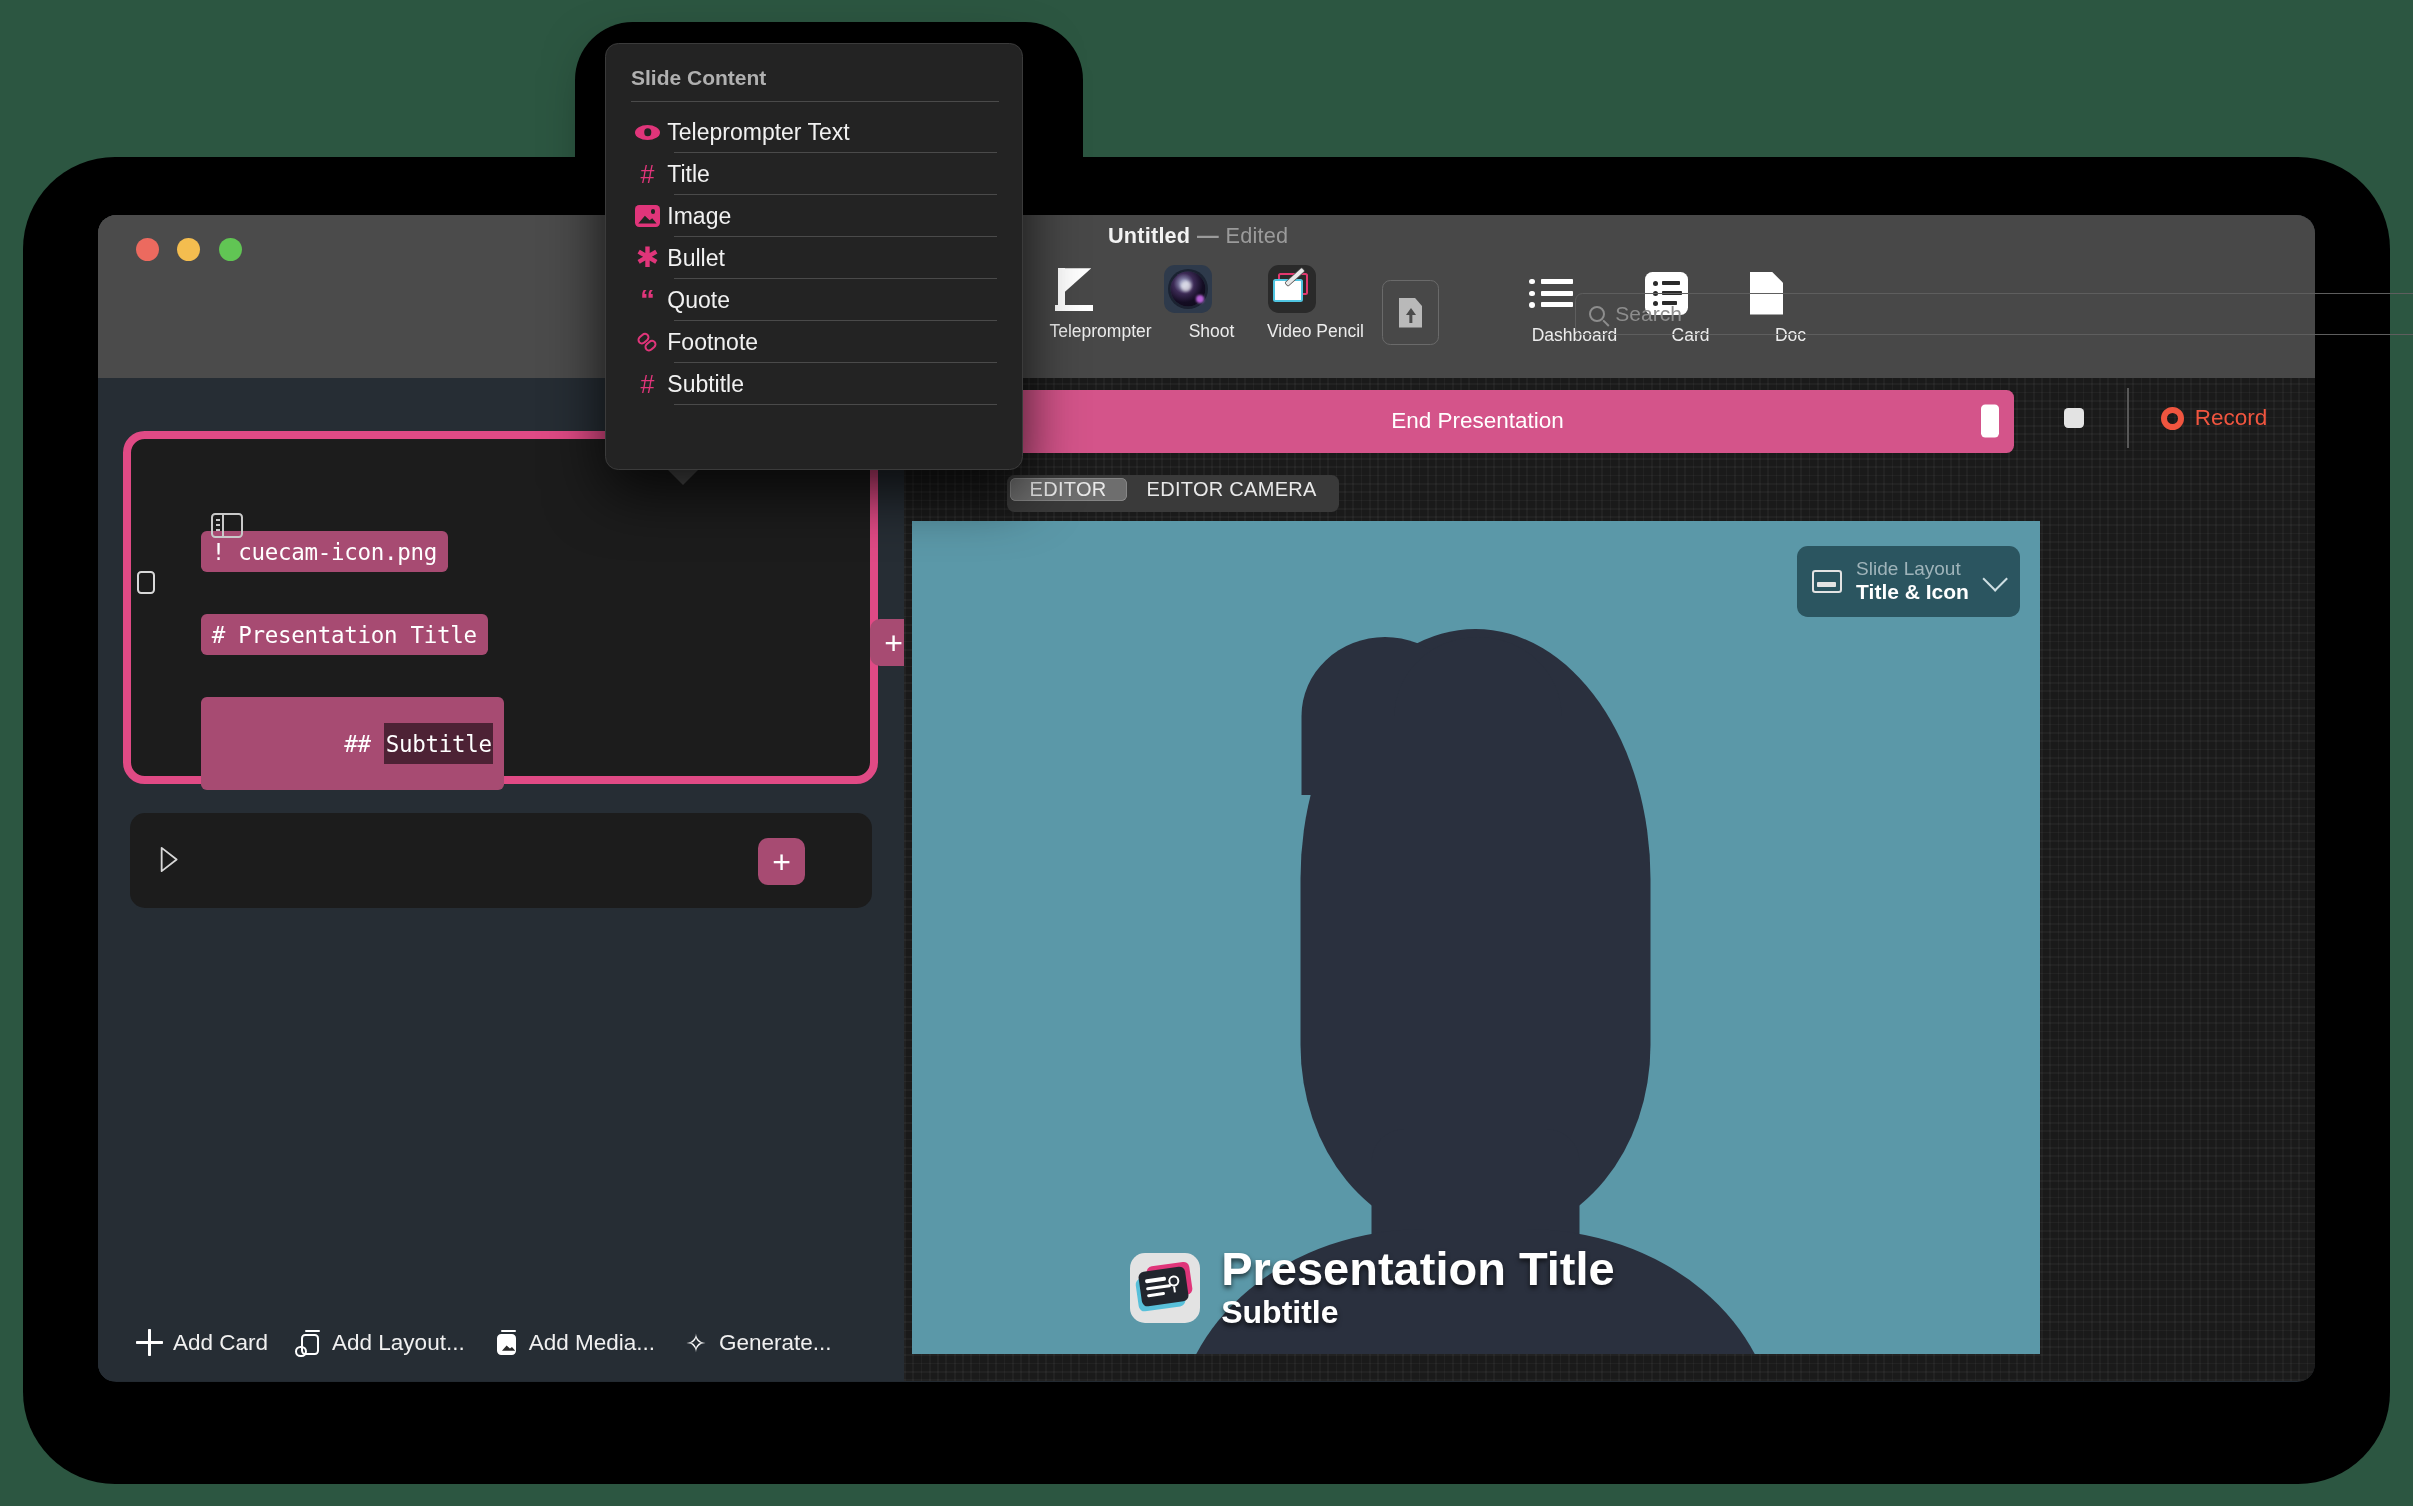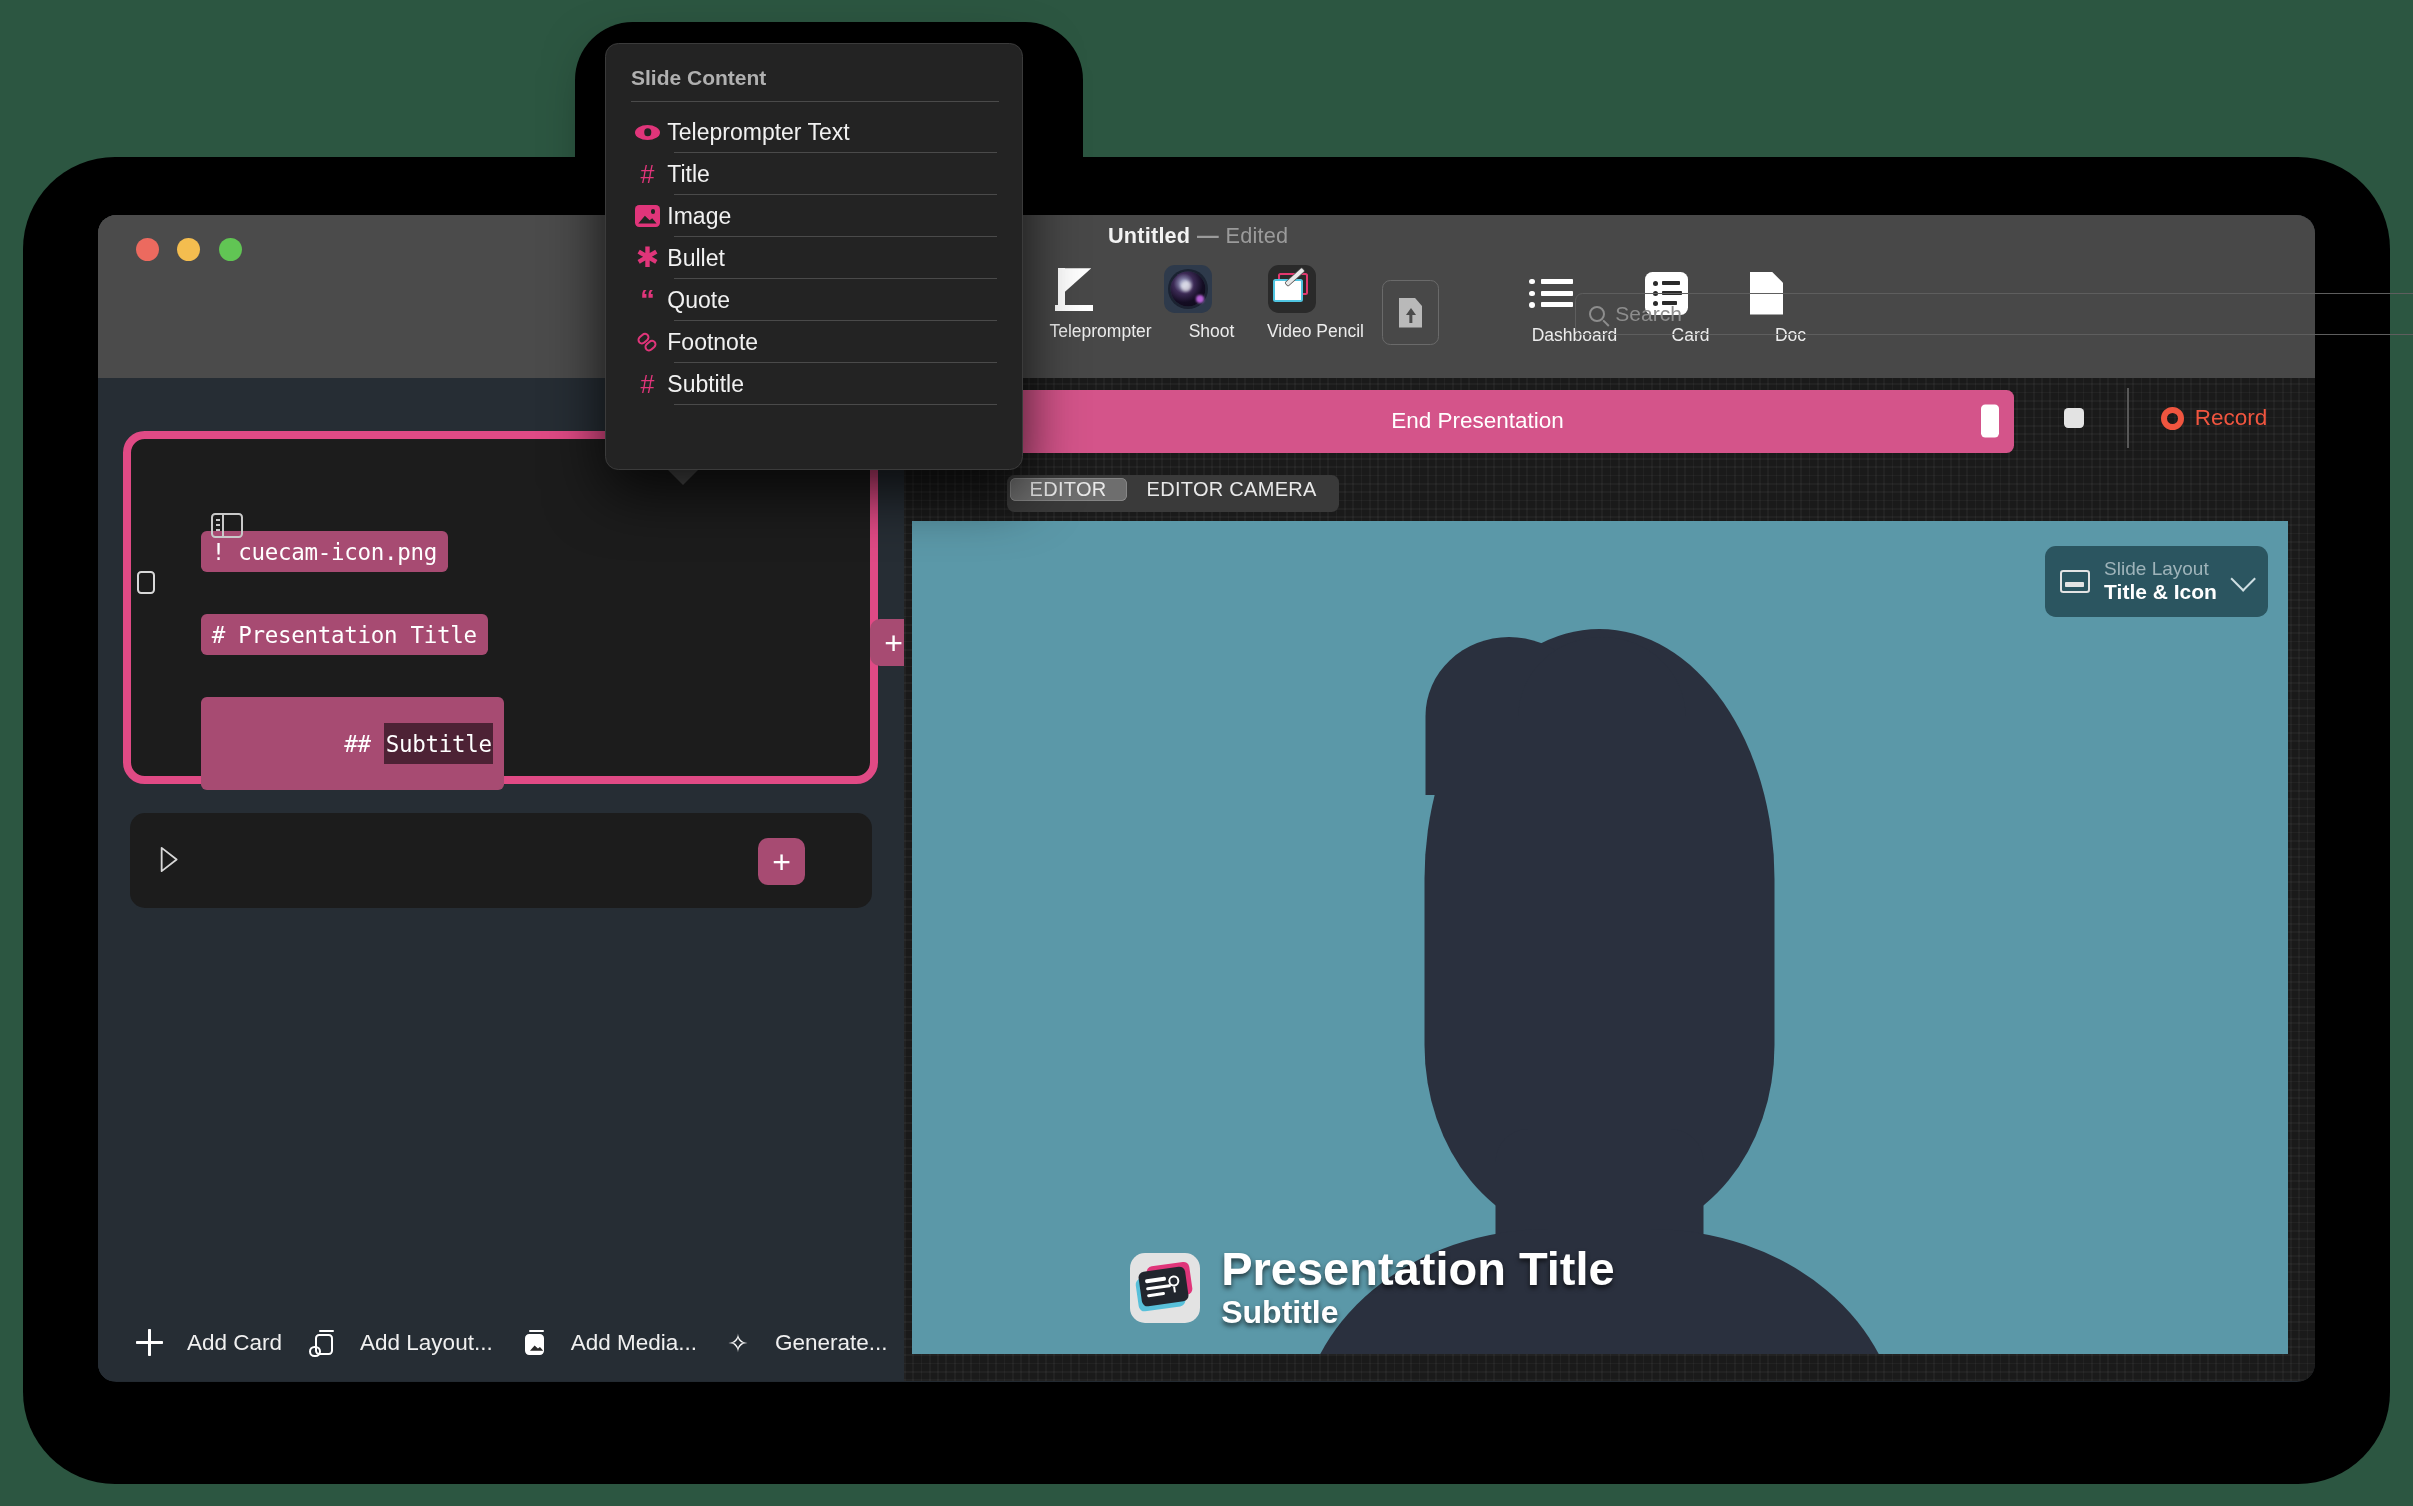--- a/index.html
+++ b/index.html
@@ -232,21 +232,21 @@
   }
   .plus-card2 { left: 660px; top: 460px; }
 
   
   .bottom-bar {
     position: absolute; left: 0; bottom: 0;
     width: 806px; height: 77px;
     background: #262d34;
     display: flex; align-items: center; padding-left: 38px; gap: 0;
   }
-  .bb-item { display: flex; align-items: center; gap: 23px; margin-right: 27px; }
+  .bb-item { display: flex; align-items: center; gap: 9px; margin-right: 27px; }
   .bb-item .bb-lbl { font-size: 22.5px; color: #f0f0f0; white-space: nowrap; }
   .bb-glyph { width: 28px; height: 28px; position: relative; flex: none; }
 
   .g-plus::before, .g-plus::after {
     content:""; position:absolute; background:#fff; border-radius:0.8px;
   }
   .g-plus::before { left: 0; top: 12.5px; width: 27px; height: 2.5px; }
   .g-plus::after { left: 12px; top: 0.8px; width: 2.5px; height: 27px; }
 
   .g-layout {
@@ -320,21 +320,21 @@
   }
   .seg .opt {
     display: flex; align-items: center; justify-content: center;
     padding: 0 20px; font-size: 20px; color: #e9e9e9; letter-spacing: 0.3px;
     border-radius: 5.8px;
   }
   .seg .opt.active { background: #6e6e6e; box-shadow: inset 0 0 0 0.8px #8d8d8d; }
 
   .preview {
     position: absolute; left: 7.5px; top: 143px;
-    width: 1376px; height: 833px;
+    width: 1128px; height: 833px;
     background: #5b98a8; overflow: hidden;
   }
   .silhouette {
     position: absolute; left: 50%; bottom: -92px; transform: translateX(-50%);
     width: 533px; height: 817px;
   }
   .sil-head {
     position: absolute; left: 50%; top: 0; transform: translateX(-50%);
     width: 350px; height: 608px;
     background: #2a303e;

